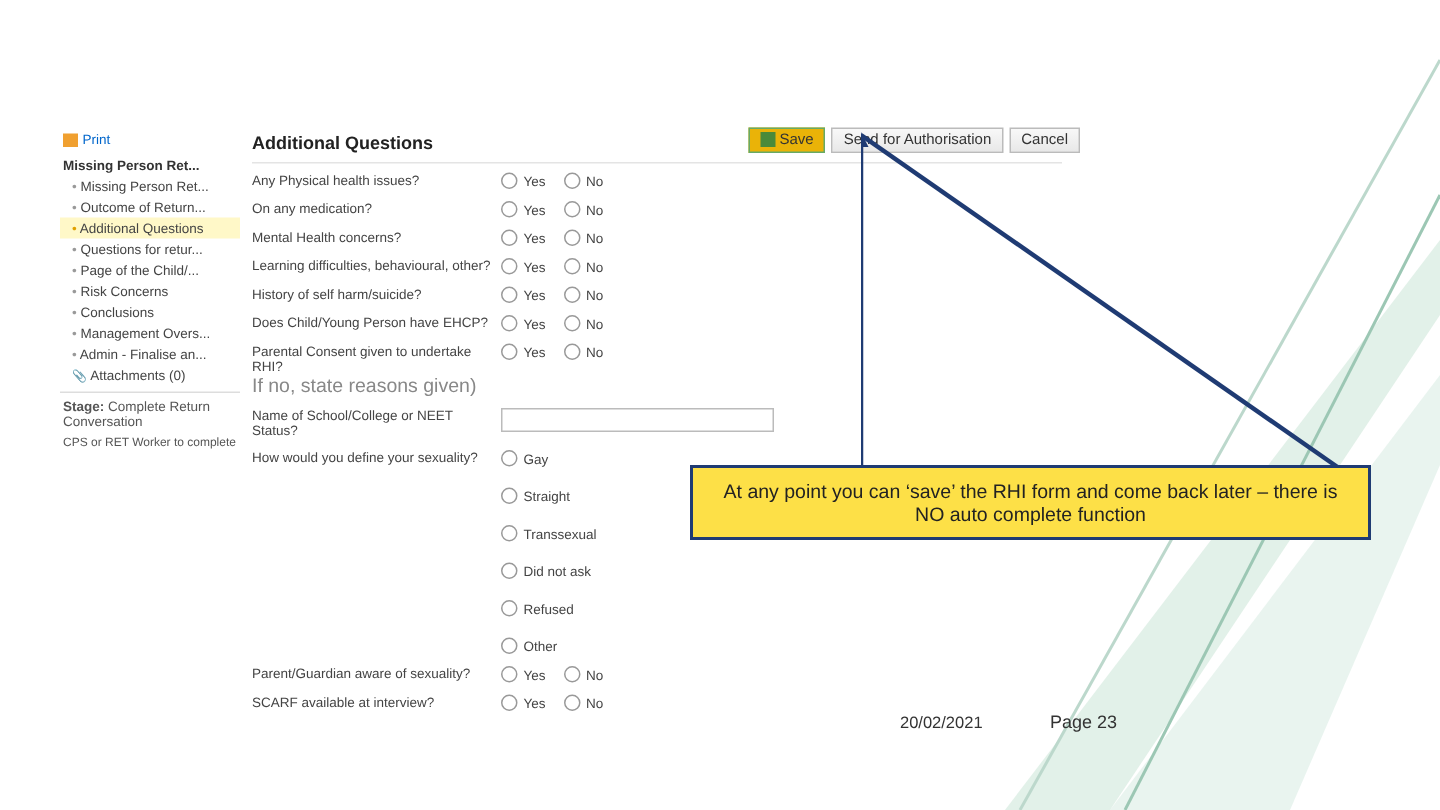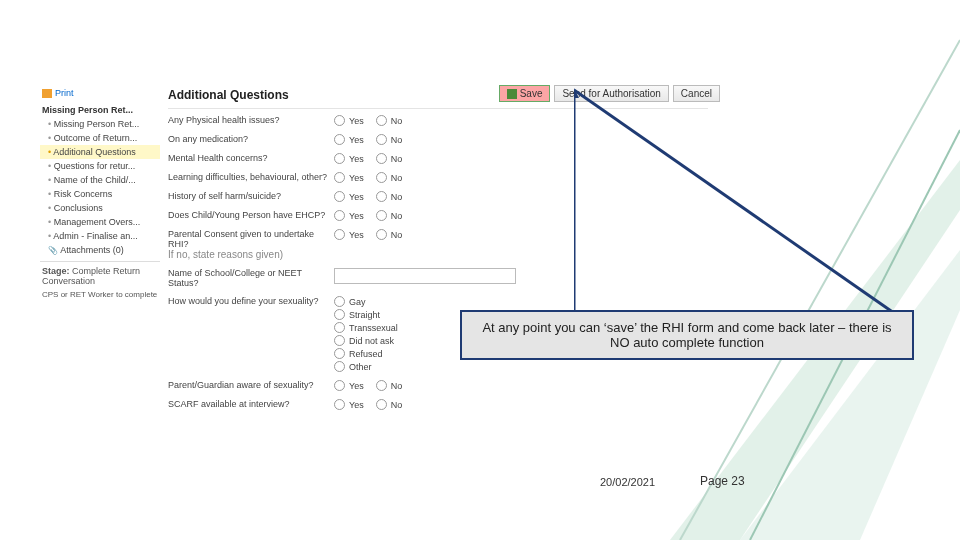--- a/index.html
+++ b/index.html
@@ -56,21 +56,21 @@
   .toolbar button {
     font-size: 10px;
     padding: 2px 7px;
     background: linear-gradient(#f8f8f8,#e8e8e8);
     border: 1px solid #bbb;
     cursor: pointer;
     color: #333;
   }
   .toolbar .save-btn {
     border: 1px solid #6a6;
-    background: #fca5a5;
+    background: #eab308;
   }
   .save-icon {
     display: inline-block;
     width: 10px;
     height: 10px;
     background: #4a8a3a;
     vertical-align: middle;
     margin-right: 3px;
   }
   
@@ -151,48 +151,48 @@
     padding-right: 6px;
   }
   .qopts {
     display: flex;
     flex-direction: row;
     flex-wrap: wrap;
     gap: 4px 12px;
   }
   .qopts.col {
     flex-direction: column;
-    gap:2px;
+    gap:14px;
   }
   .radio {
     display:flex;
     align-items:flex-end;
     gap:4px;
   }
   .radio .circ {
     width:9px;height:9px;
     border:1px solid #999;
     border-radius:50%;
   }
   .qsub {
-    font-size:10px;
+    font-size:13px;
     color:#888;
   }
   .textfield {
     width:180px;
     height:14px;
     border:1px solid #bbb;
     background:#fff;
   }
   .callout-box {
     position: absolute;
     top: 310px;
     left: 460px;
     width: 430px;
-    background:#e5e5e5;
+    background:#fde047;
     border: 2px solid #1f3b73;
     padding: 8px 10px;
     font-size: 13px;
     font-family: 'Trebuchet MS', Arial, sans-serif;
     color:#222;
     text-align:center;
     z-index:4;
   }
   .callout-arrow {
     position:absolute;
@@ -237,21 +237,21 @@
     <button>Cancel</button>
   </div>
 
   <div class="sidebar">
     <div class="print-link"><span class="print-icon"></span><span>Print</span></div>
     <div class="side-head">Missing Person Ret...</div>
     <div class="side-item">Missing Person Ret...</div>
     <div class="side-item">Outcome of Return...</div>
     <div class="side-item active">Additional Questions</div>
     <div class="side-item">Questions for retur...</div>
-    <div class="side-item">Name of the Child/...</div>
+    <div class="side-item">Page of the Child/...</div>
     <div class="side-item">Risk Concerns</div>
     <div class="side-item">Conclusions</div>
     <div class="side-item">Management Overs...</div>
     <div class="side-item">Admin - Finalise an...</div>
     <div class="side-item side-attach">Attachments (0)</div>
     <div class="stage-box">
       <div><b>Stage:</b> <span>Complete Return Conversation</span></div>
       <div style="margin-top:4px;font-size:8px;">CPS or RET Worker to complete</div>
     </div>
   </div>

